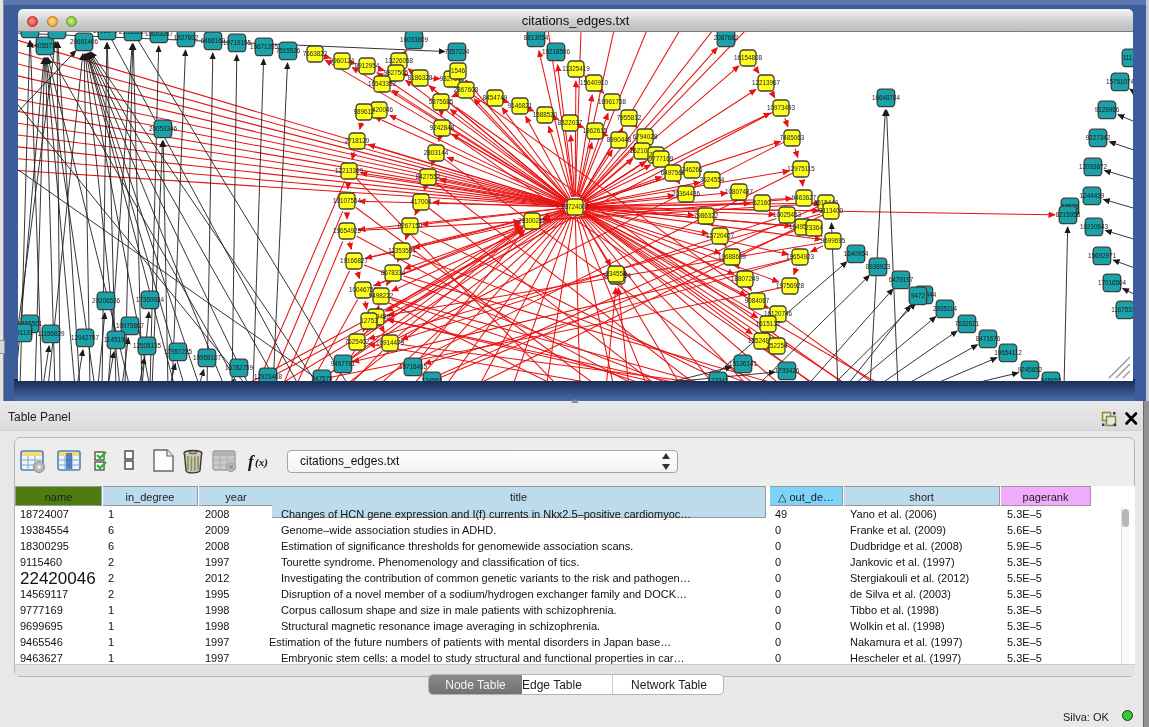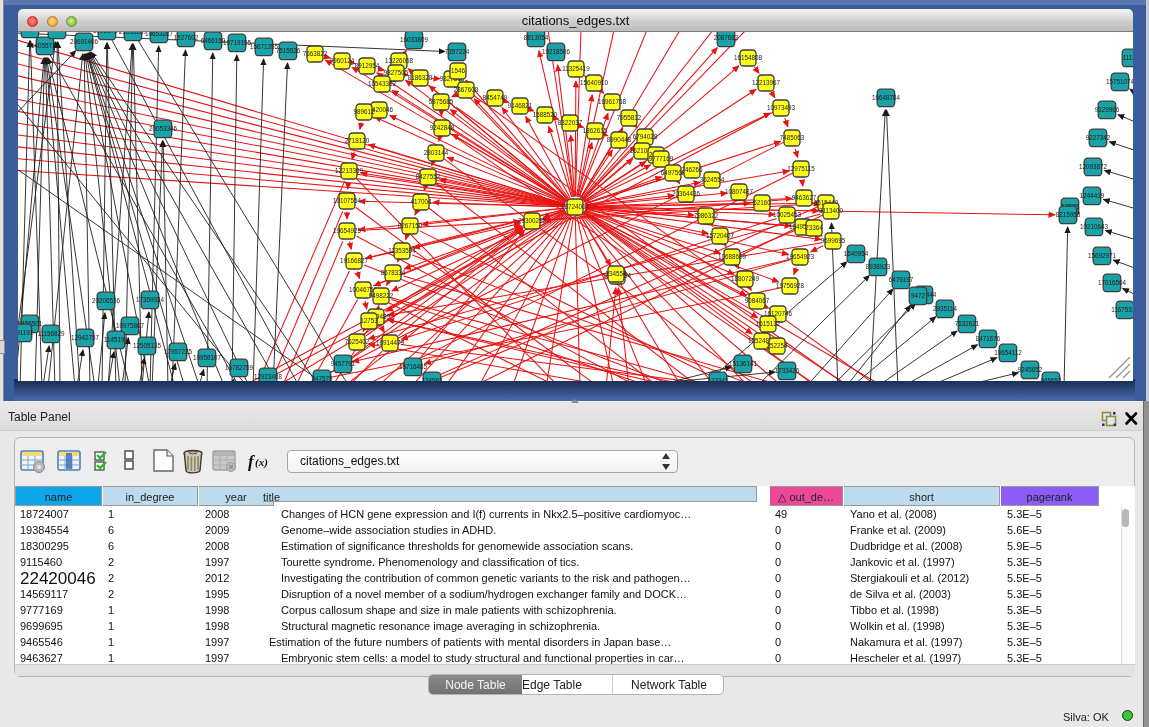--- a/index.html
+++ b/index.html
@@ -687,33 +687,33 @@
     <text x="235" y="17" font-family="Liberation Serif, serif" font-size="11" font-style="italic" font-weight="bold" fill="#111">(x)</text>
 </svg>
 
 <div class="abs" style="left:287px;top:450px;width:391px;height:23px;background:linear-gradient(#ffffff,#f2f2f2);border:1px solid #a5a5a5;border-radius:4px;font-size:12px;color:#111;line-height:21px;padding-left:12px">citations_edges.txt</div>
 <svg class="abs" style="left:660px;top:452px" width="12" height="19">
     <path d="M6,1 L10,7 L2,7 z" fill="#333"></path>
     <path d="M6,18 L10,12 L2,12 z" fill="#333"></path>
   </svg>
 
 <div class="abs" style="left:15px;top:486px;width:1120px;height:178px;background:#ffffff"></div>
-<div style="position:absolute;left:15px;top:486px;width:87px;height:20px;background:#0ea5e9;border:1px solid #999;border-left:1px solid #999;text-align:center;font-size:11px;line-height:20px;color:#222">name</div>
+<div style="position:absolute;left:15px;top:486px;width:87px;height:20px;background:#4d7c0f;border:1px solid #999;border-left:1px solid #999;text-align:center;font-size:11px;line-height:20px;color:#222">name</div>
 <div style="position:absolute;left:103px;top:486px;width:95px;height:20px;background:#bcdcee;border:1px solid #999;border-left:none;text-align:center;font-size:11px;line-height:20px;color:#222">in_degree</div>
 <div style="position:absolute;left:199px;top:486px;width:75px;height:20px;background:#bcdcee;border:1px solid #999;border-left:none;text-align:center;font-size:11px;line-height:20px;color:#222">year</div>
-<div style="position:absolute;left:263px;top:486px;width:494px;height:16px;background:#bcdcee;border:1px solid #999;border-left:none;text-align:left;font-size:11px;line-height:20px;color:#222">title</div>
-<div style="position:absolute;left:770px;top:486px;width:73px;height:20px;background:#ec4899;border:1px solid #999;border-left:none;text-align:center;font-size:11px;line-height:20px;color:#222">△ out_de…</div>
+<div style="position:absolute;left:272px;top:486px;width:494px;height:32px;background:#bcdcee;border:1px solid #999;border-left:none;text-align:center;font-size:11px;line-height:20px;color:#222">title</div>
+<div style="position:absolute;left:770px;top:486px;width:73px;height:20px;background:#7dd3fc;border:1px solid #999;border-left:none;text-align:center;font-size:11px;line-height:20px;color:#222">△ out_de…</div>
 <div style="position:absolute;left:844px;top:486px;width:156px;height:20px;background:#bcdcee;border:1px solid #999;border-left:none;text-align:center;font-size:11px;line-height:20px;color:#222">short</div>
-<div style="position:absolute;left:1001px;top:486px;width:98px;height:20px;background:#8b5cf6;border:1px solid #999;border-left:none;text-align:center;font-size:11px;line-height:20px;color:#222">pagerank</div>
+<div style="position:absolute;left:1001px;top:486px;width:90px;height:20px;background:#f0abfc;border:1px solid #999;border-left:none;text-align:center;font-size:11px;line-height:20px;color:#222">pagerank</div>
 <div style="position:absolute;left:20px;top:507px;width:78px;height:16px;font-size:11px;line-height:15px;color:#111;white-space:nowrap;overflow:hidden">18724007</div>
 <div style="position:absolute;left:108px;top:507px;width:86px;height:16px;font-size:11px;line-height:15px;color:#111;white-space:nowrap;overflow:hidden">1</div>
 <div style="position:absolute;left:205px;top:507px;width:66px;height:16px;font-size:11px;line-height:15px;color:#111;white-space:nowrap;overflow:hidden">2008</div>
 <div style="position:absolute;left:281px;top:507px;width:485px;height:16px;font-size:11px;line-height:15px;color:#111;white-space:nowrap;overflow:hidden">Changes of HCN gene expression and I(f) currents in Nkx2.5–positive cardiomyoc…</div>
 <div style="position:absolute;left:775px;top:507px;width:64px;height:16px;font-size:11px;line-height:15px;color:#111;white-space:nowrap;overflow:hidden">49</div>
-<div style="position:absolute;left:850px;top:507px;width:147px;height:16px;font-size:11px;line-height:15px;color:#111;white-space:nowrap;overflow:hidden">Yano et al. (2008)</div>
+<div style="position:absolute;left:850px;top:507px;width:147px;height:16px;font-size:11px;line-height:15px;color:#111;white-space:nowrap;overflow:hidden">Yano et al. (2006)</div>
 <div style="position:absolute;left:1007px;top:507px;width:81px;height:16px;font-size:11px;line-height:15px;color:#111;white-space:nowrap;overflow:hidden">5.3E–5</div>
 <div style="position:absolute;left:20px;top:523px;width:78px;height:16px;font-size:11px;line-height:15px;color:#111;white-space:nowrap;overflow:hidden">19384554</div>
 <div style="position:absolute;left:108px;top:523px;width:86px;height:16px;font-size:11px;line-height:15px;color:#111;white-space:nowrap;overflow:hidden">6</div>
 <div style="position:absolute;left:205px;top:523px;width:66px;height:16px;font-size:11px;line-height:15px;color:#111;white-space:nowrap;overflow:hidden">2009</div>
 <div style="position:absolute;left:281px;top:523px;width:485px;height:16px;font-size:11px;line-height:15px;color:#111;white-space:nowrap;overflow:hidden">Genome–wide association studies in ADHD.</div>
 <div style="position:absolute;left:775px;top:523px;width:64px;height:16px;font-size:11px;line-height:15px;color:#111;white-space:nowrap;overflow:hidden">0</div>
 <div style="position:absolute;left:850px;top:523px;width:147px;height:16px;font-size:11px;line-height:15px;color:#111;white-space:nowrap;overflow:hidden">Franke et al. (2009)</div>
 <div style="position:absolute;left:1007px;top:523px;width:81px;height:16px;font-size:11px;line-height:15px;color:#111;white-space:nowrap;overflow:hidden">5.6E–5</div>
 <div style="position:absolute;left:20px;top:539px;width:78px;height:16px;font-size:11px;line-height:15px;color:#111;white-space:nowrap;overflow:hidden">18300295</div>
 <div style="position:absolute;left:108px;top:539px;width:86px;height:16px;font-size:11px;line-height:15px;color:#111;white-space:nowrap;overflow:hidden">6</div>

